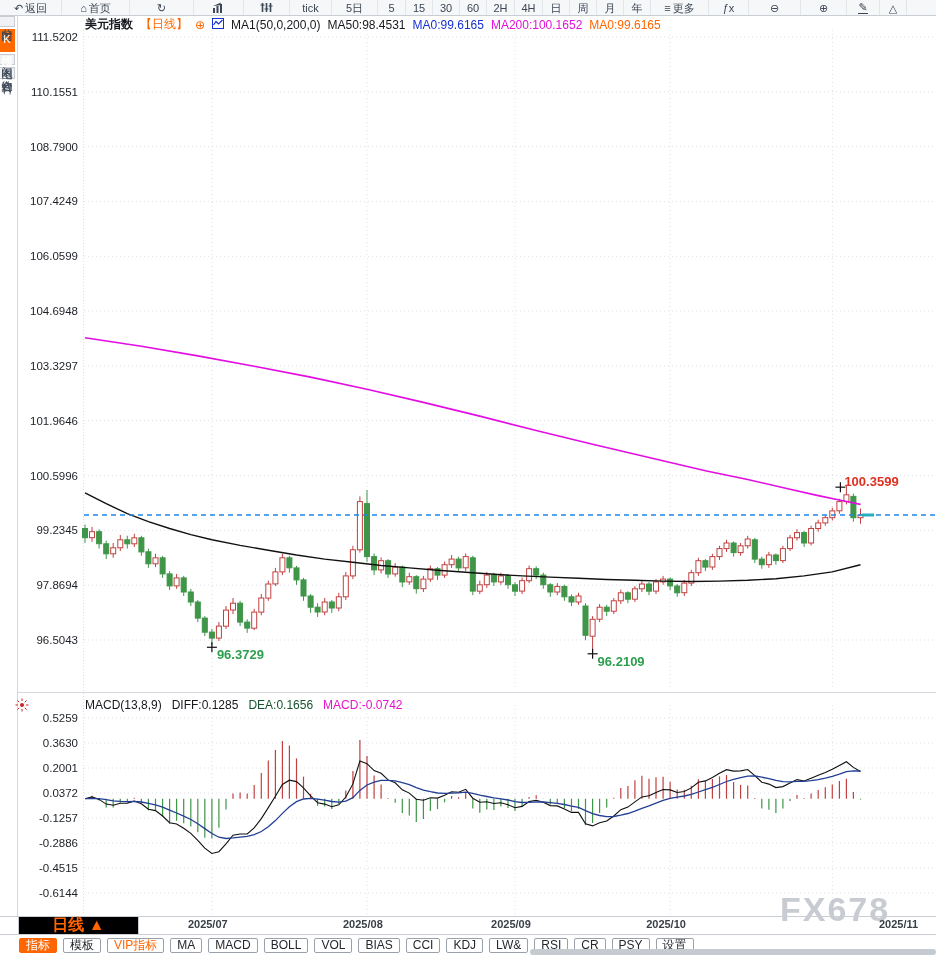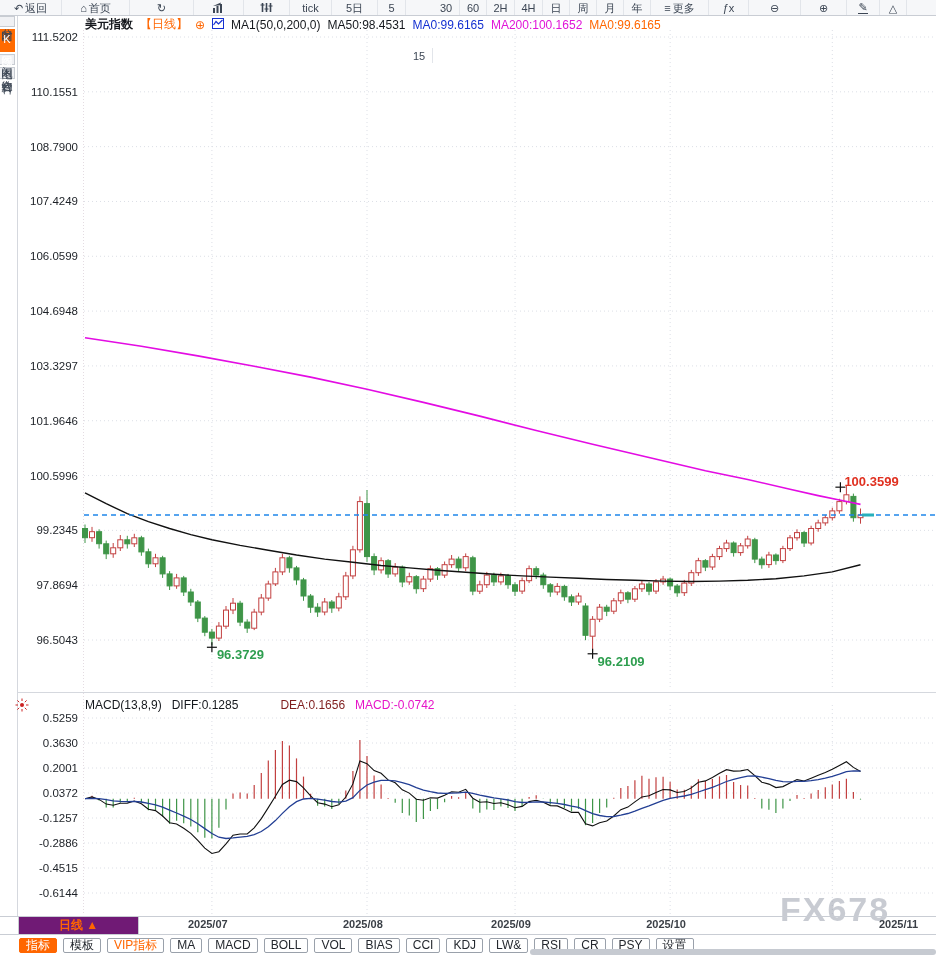--- a/index.html
+++ b/index.html
@@ -39,33 +39,33 @@
     font-size:12px;color:#15181d;white-space:nowrap;display:flex;gap:7px;align-items:center;
   }
   #chart-title .sym{font-weight:bold;}
   #chart-title .org{color:#ff6600;}
   #chart-title .blu{color:#1531d1;}
   #chart-title .mag{color:#e014d8;}
   #macd-header{
     position:absolute;left:85px;top:698px;z-index:25;
     font-size:12px;color:#15181d;white-space:nowrap;display:flex;gap:10px;
   }
-  #macd-header .blu{color:#7f1d1d;margin-left:32px;}
+  #macd-header .blu{color:#14532d;}
   #macd-header .mag{color:#e614c8;}
   #sun-icon{position:absolute;left:15px;top:698px;z-index:25;}
   
   #axis-row{
     position:absolute;left:0;top:916px;width:936px;height:19px;
     border-top:1px solid #c9cdd4;border-bottom:1px solid #c9cdd4;
     box-sizing:border-box;z-index:22;background:transparent;
   }
   #period-box{
     position:absolute;left:18px;top:0;width:119px;height:17px;
     border-left:1px solid #c8ccd2;border-right:1px solid #c8ccd2;
-    background:#701a75;color:#ff6600;font-size:12px;font-weight:bold;
+    background:#000000;color:#ff6600;font-size:16px;font-weight:bold;
     display:flex;align-items:center;justify-content:center;cursor:pointer;
   }
   .month-label{
     position:absolute;top:1px;font-size:11px;font-weight:bold;color:#3a3f46;
   }
   #bottom-toolbar{
     position:absolute;left:0;top:936px;width:936px;height:19px;
     background:#ffffff;z-index:22;display:flex;align-items:center;
     padding-left:19px;box-sizing:border-box;gap:6px;
   }
@@ -548,21 +548,21 @@
     </div>
     <div class="tb-cell" style="width: 42px;">
       <span>tick</span>
     </div>
     <div class="tb-cell" style="width: 46px;">
       <span>5日</span>
     </div>
     <div class="tb-cell" style="width: 28px;">
       <span>5</span>
     </div>
-    <div class="tb-cell" style="width: 27px; margin-top: 48px;">
+    <div class="tb-cell" style="width: 27px;">
       <span>15</span>
     </div>
     <div class="tb-cell" style="width: 27px;">
       <span>30</span>
     </div>
     <div class="tb-cell" style="width: 27px;">
       <span>60</span>
     </div>
     <div class="tb-cell" style="width: 28px;">
       <span>2H</span>

